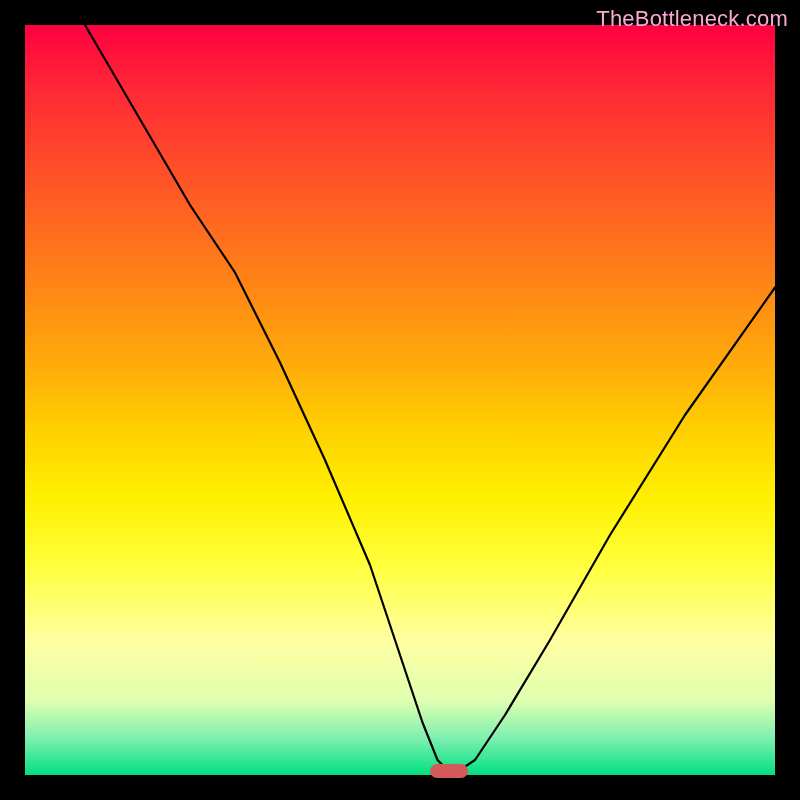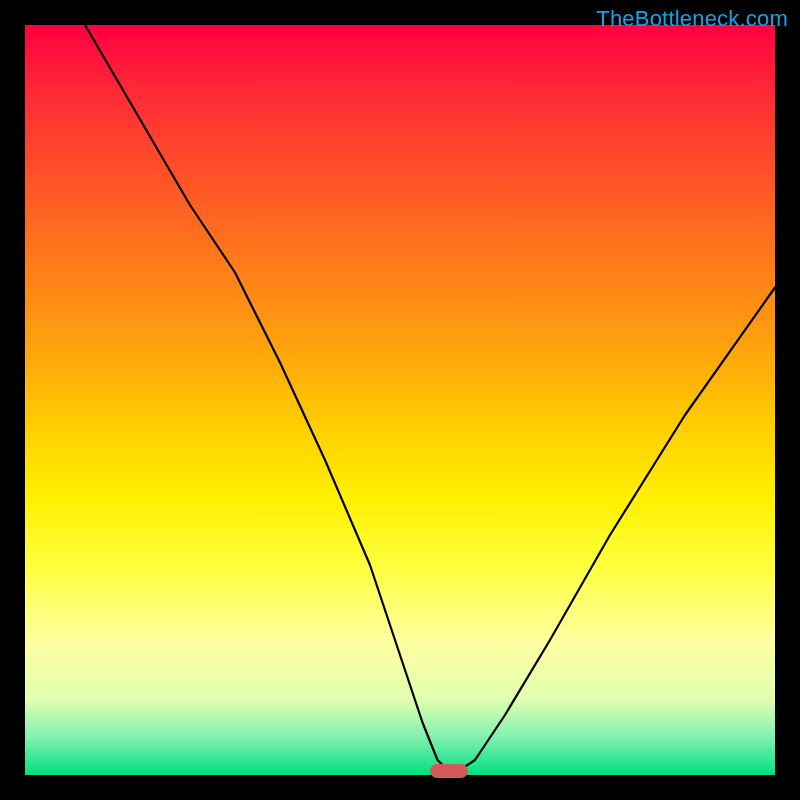--- a/index.html
+++ b/index.html
@@ -8,21 +8,21 @@
     height: 800px;
     background: #000;
     position: relative;
     font-family: Arial, sans-serif;
     overflow: hidden;
   }
   .watermark {
     position: absolute;
     top: 6px;
     right: 12px;
-    color: #0ea5e9;
+    color: #f9a8d4;
     font-size: 22px;
     letter-spacing: 0.2px;
     z-index: 10;
   }
   .frame {
     position: absolute;
     inset: 0;
   }
   .plot {
     position: absolute;

